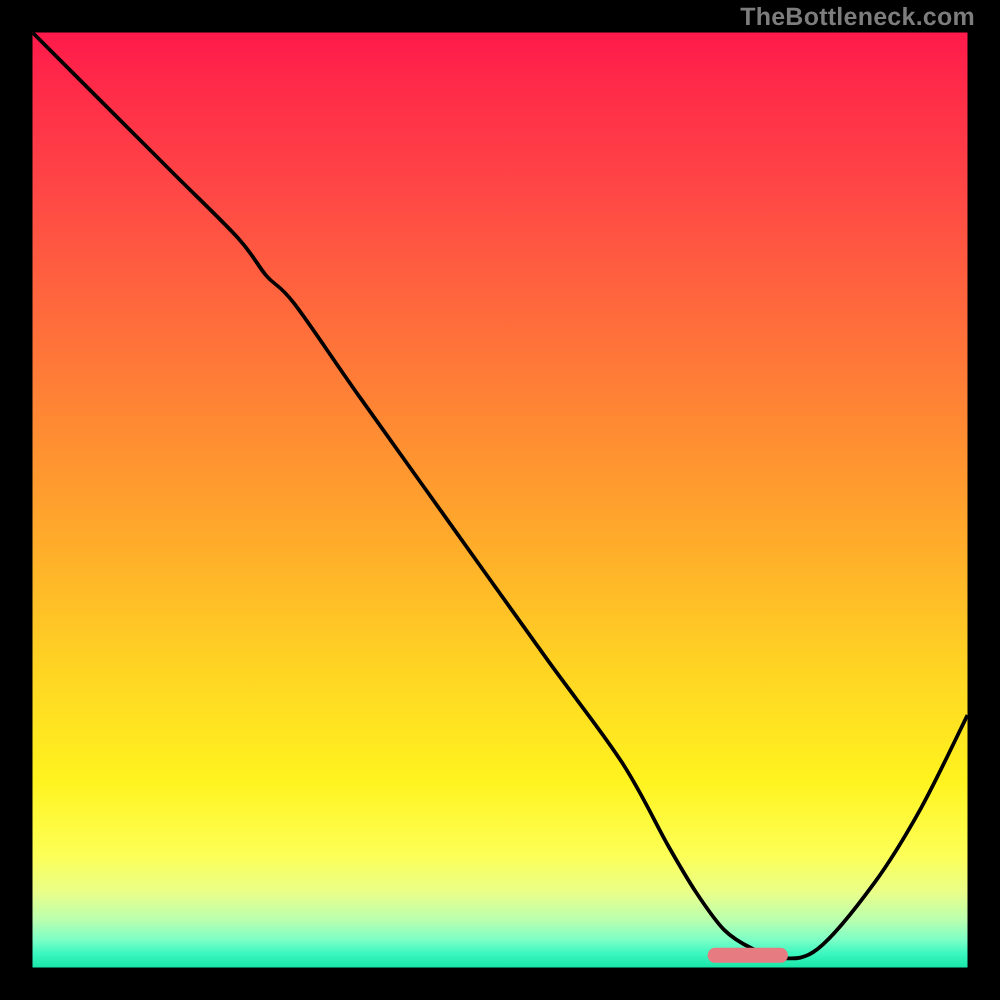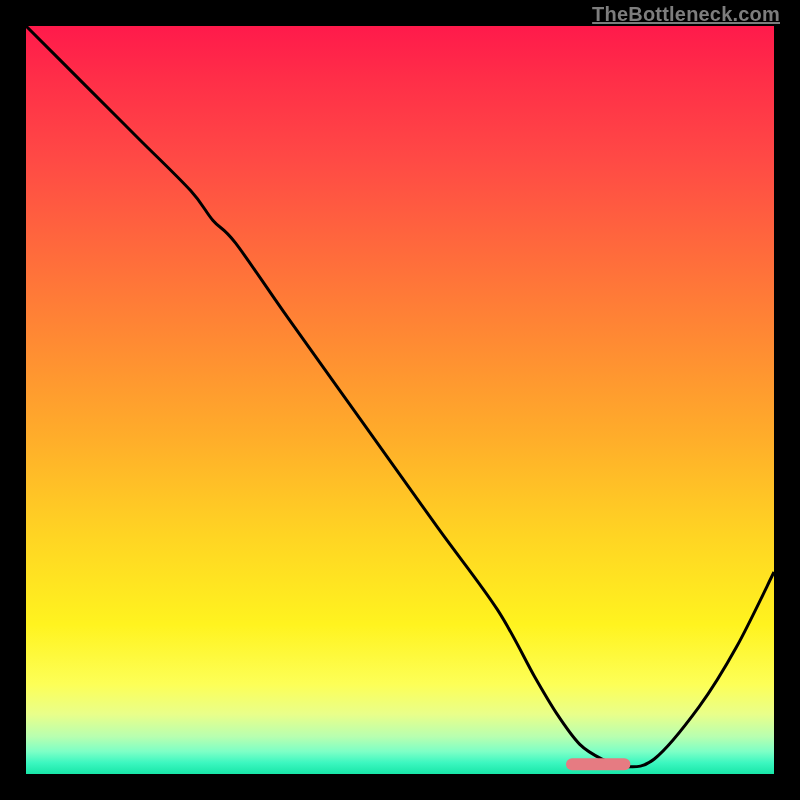--- a/index.html
+++ b/index.html
@@ -45,21 +45,20 @@
   }
   .watermark {
     position: absolute;
     top: 3px;
     right: 20px;
     color: #7d7d7d;
     font-size: 20px;
     font-weight: 600;
     letter-spacing: 0.2px;
     user-select: none;
-    text-decoration: underline;
   }
   svg.curve {
     position: absolute;
     left: 26px;
     top: 26px;
     width: 748px;
     height: 748px;
     overflow: visible;
   }
 </style>

